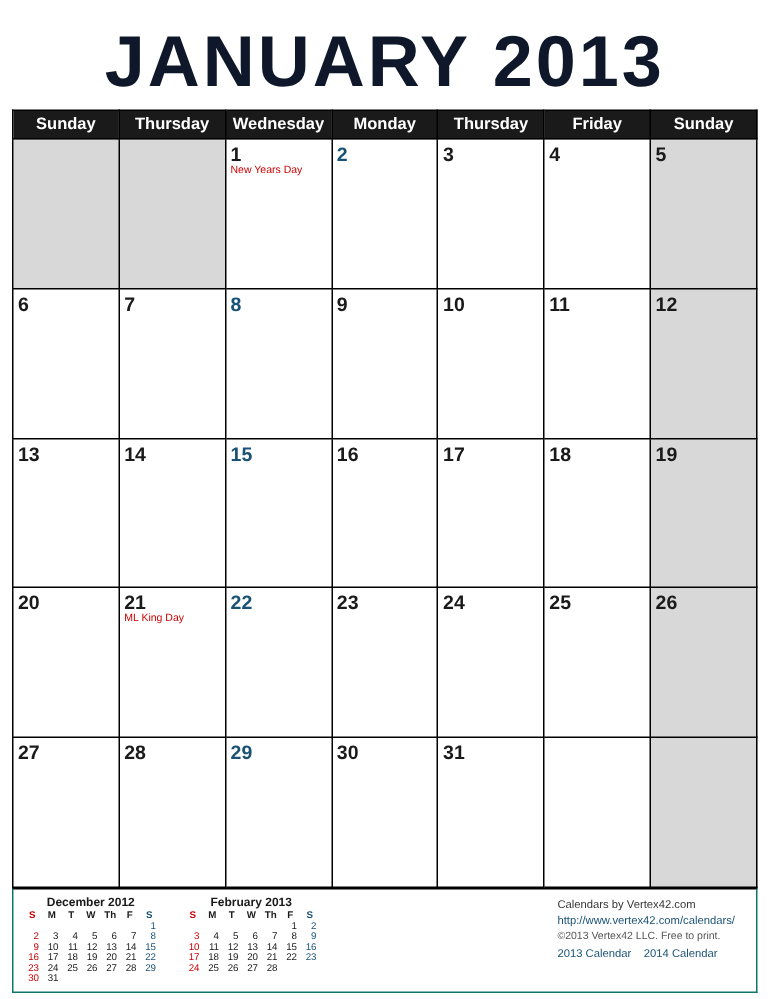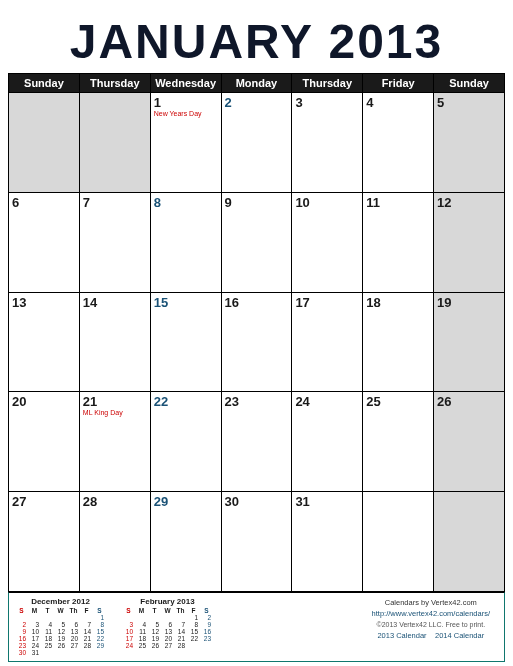--- a/index.html
+++ b/index.html
@@ -90,21 +90,21 @@
     .mini-cal table td {
       font-size: 6.5px;
       text-align: right;
       padding: 0 2px;
       min-width: 13px;
       color: #1a1a1a;
     }
     .mini-cal table td.sun { color: #cc0000; }
     .mini-cal table td.sat { color: #1a5276; }
     .branding {
-      text-align: center;
+      text-align: left;
       padding-right: 8px;
       font-size: 7.5px;
       color: #333;
       line-height: 1.5;
     }
     .branding a {
       color: #1a5276;
       text-decoration: none;
       margin-top: 45px;
     }

